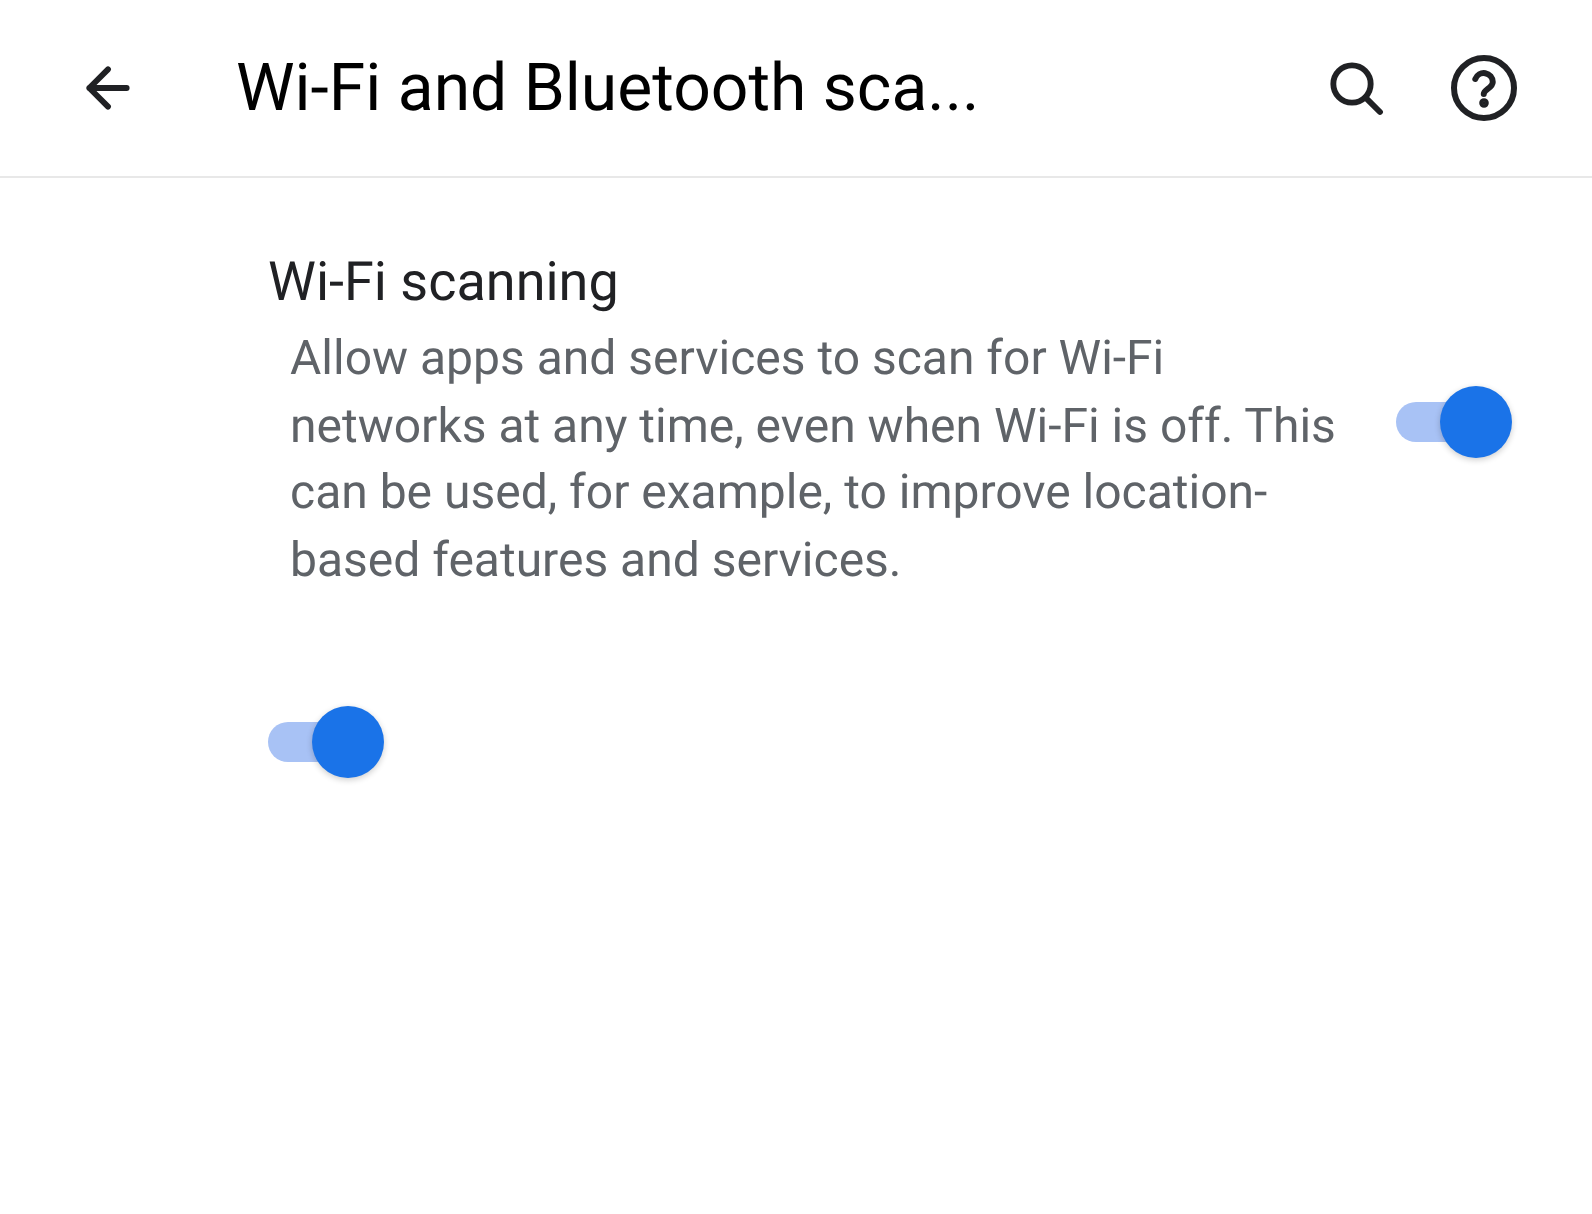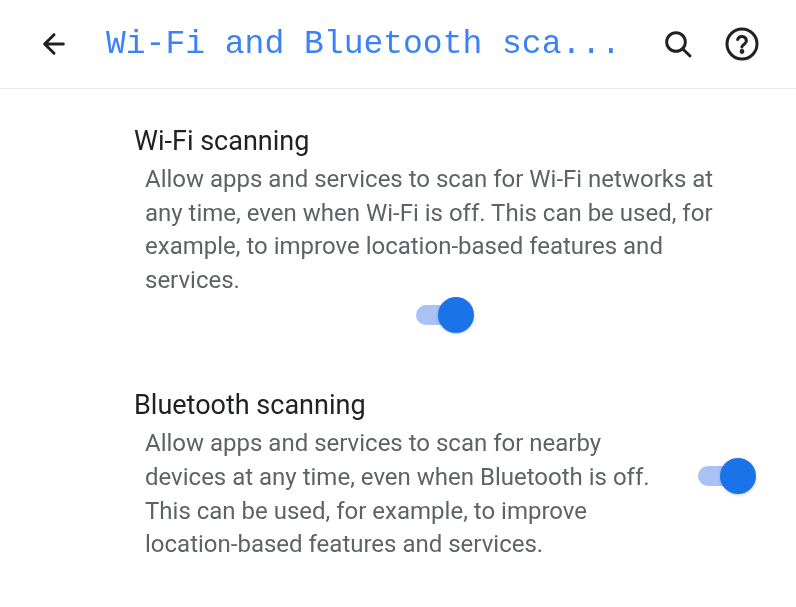--- a/index.html
+++ b/index.html
@@ -31,27 +31,26 @@
       background: transparent;
     }
     .back-button svg {
       width: 32px;
       height: 32px;
     }
     .header-title {
       flex: 1;
       font-size: 33px;
       font-weight: 400;
-      color: #3b82f6;
-      margin-left: 28px;
+      color: #000000;
+      margin-left: 40px;
       white-space: nowrap;
       overflow: hidden;
       text-overflow: ellipsis;
       letter-spacing: 0px;
-      font-family: Liberation Mono, monospace;
     }
     .search-button, .help-button {
       width: 48px;
       height: 48px;
       display: flex;
       align-items: center;
       justify-content: center;
       cursor: pointer;
       border: none;
       background: transparent;
@@ -69,21 +68,20 @@
       padding: 0;
     }
     .setting-item {
       display: flex;
       align-items: center;
       padding: 28px 40px 28px 134px;
       cursor: pointer;
     }
     .setting-item:first-child {
       padding-top: 36px;
-      flex-direction: column;
     }
     .setting-text {
       flex: 1;
       padding-right: 24px;
     }
     .setting-title {
       font-size: 27px;
       font-weight: 400;
       color: #202124;
       margin-bottom: 6px;
@@ -154,22 +152,18 @@
       <div class="setting-title">Wi-Fi scanning</div>
       <div class="setting-description">Allow apps and services to scan for Wi-Fi networks at any time, even when Wi-Fi is off. This can be used, for example, to improve location-based features and services.</div>
     </div>
     <div class="toggle-switch">
       <div class="toggle-track"></div>
       <div class="toggle-thumb"></div>
     </div>
   </div>
 
   <div class="setting-item">
-    <div class="setting-text">
-      <div class="setting-title">Bluetooth scanning</div>
-      <div class="setting-description">Allow apps and services to scan for nearby devices at any time, even when Bluetooth is off. This can be used, for example, to improve location-based features and services.</div>
-    </div>
     <div class="toggle-switch">
       <div class="toggle-track"></div>
       <div class="toggle-thumb"></div>
     </div>
   </div>
 </div>
 
 </body></html>

